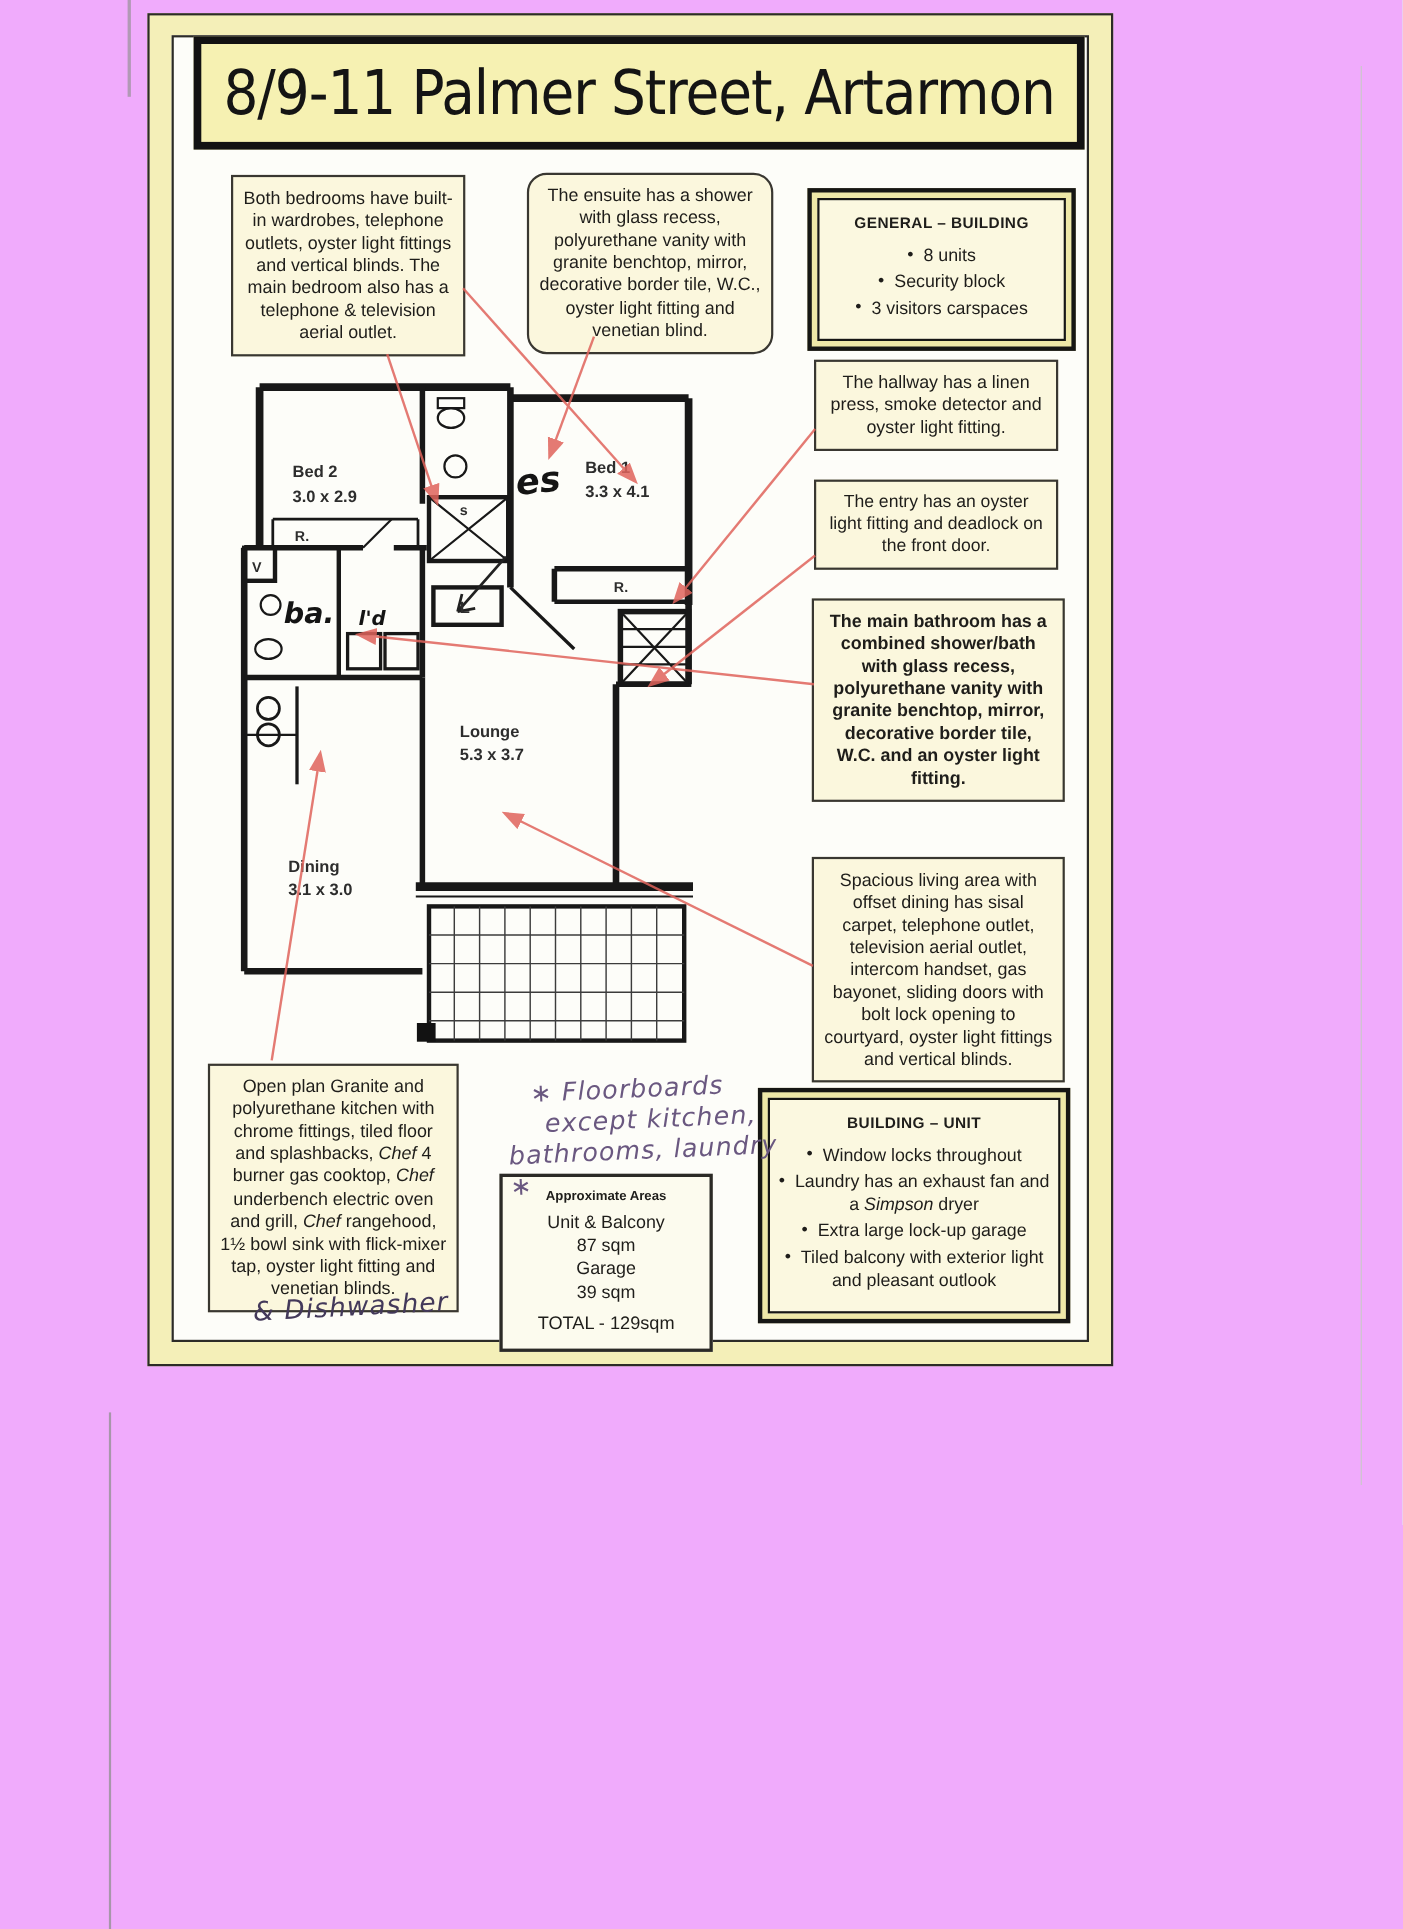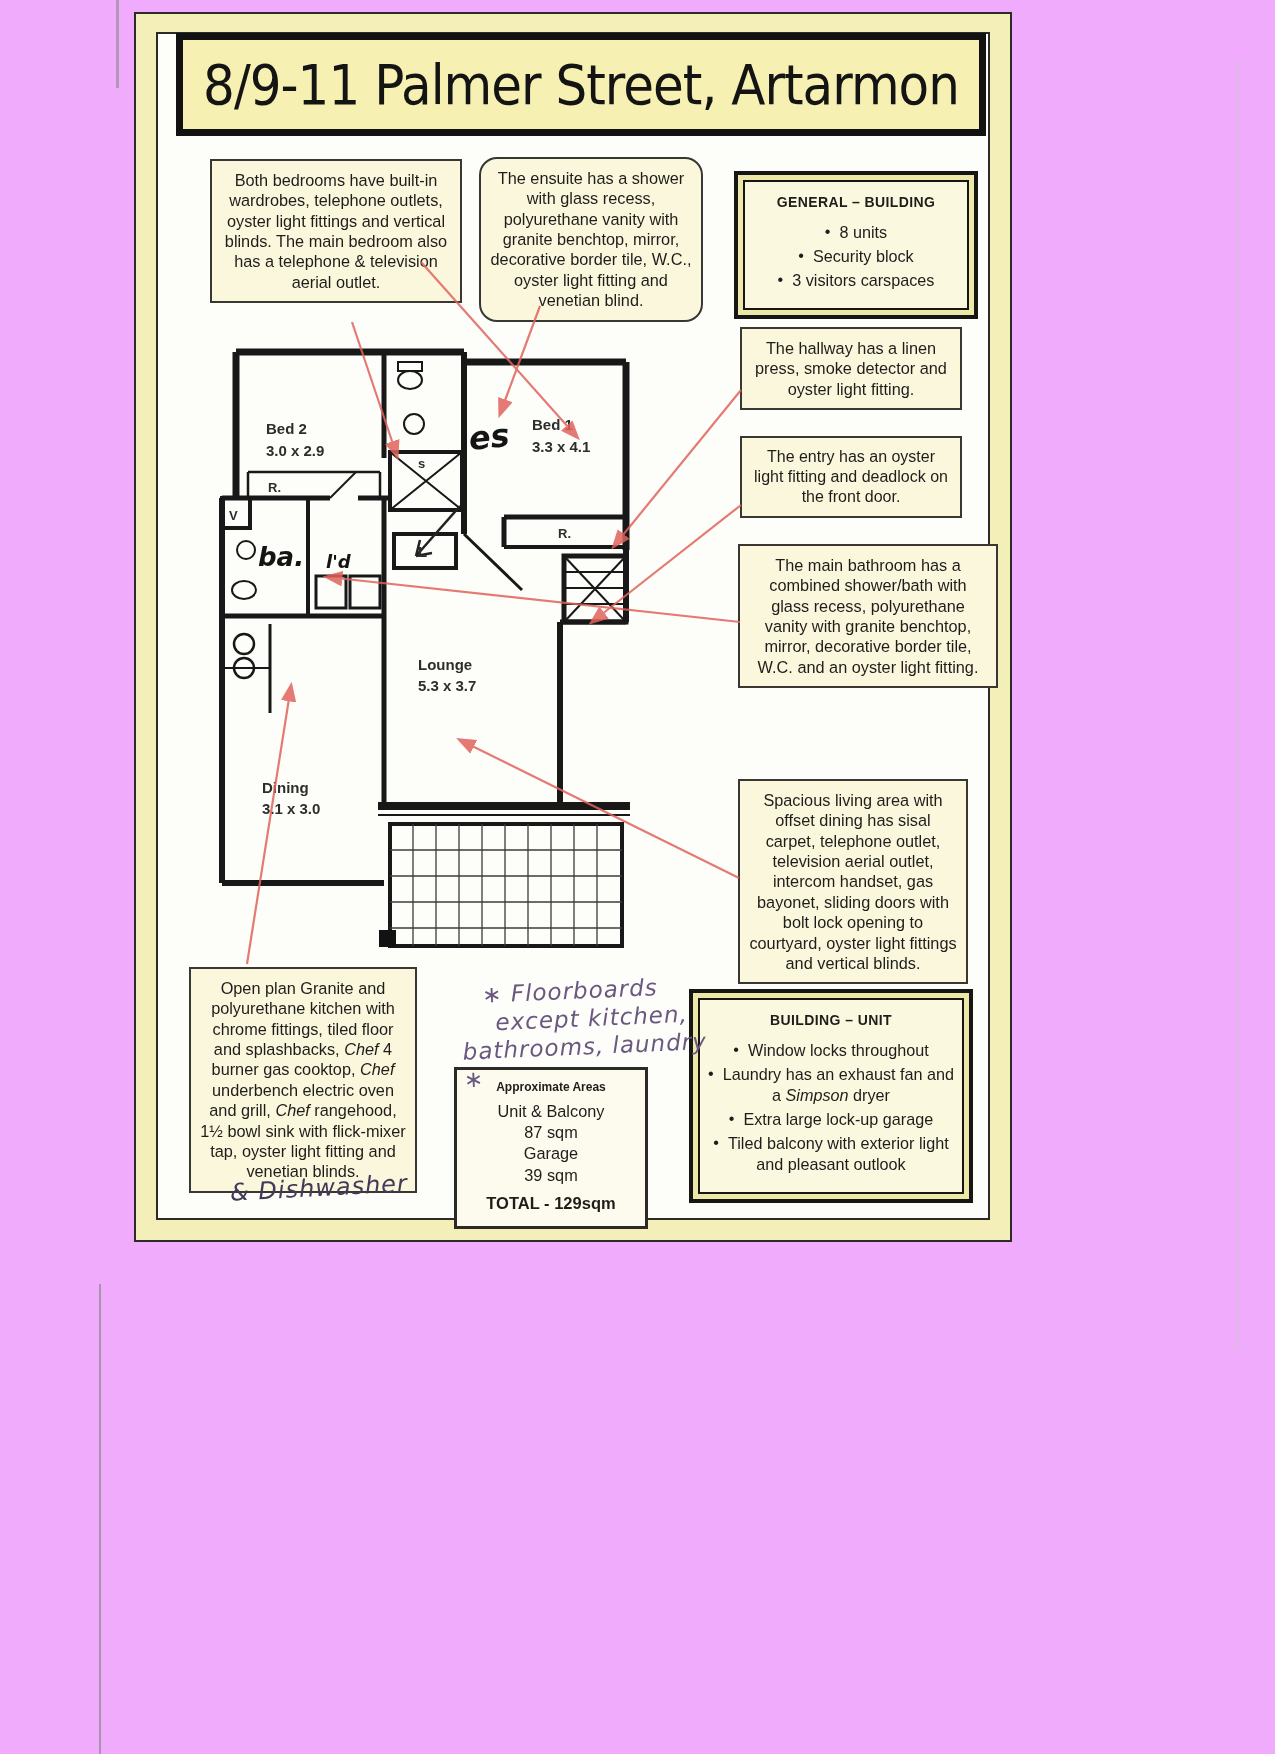--- a/index.html
+++ b/index.html
@@ -28,21 +28,21 @@
   .dbox-in{border:2px solid #161614;background:#fbf8e0;padding:10px 8px 14px;text-align:center;}
   .dbox-title{font-weight:bold;font-size:14px;letter-spacing:.4px;margin:2px 0 12px;}
   .bullets{list-style:none;margin:0;padding:0;font-size:16.2px;line-height:1.3;}
   .bullets li{margin:3px 0;}
   .bullets .b{display:inline-block;margin-right:9px;transform:translateY(-1px);}
   
   #areas-box{left:454px;top:1067px;width:194px;border:3px solid #2b2a26;background:#fcfbee;
              text-align:center;padding:10px 6px 12px;box-sizing:border-box;z-index:3;position:absolute;}
   #areas-box .hd{font-weight:bold;font-size:12px;margin-bottom:7px;}
   #areas-box .row{font-size:16.3px;line-height:1.3;}
-  #areas-box .total{margin-top:7px;font-size:16.5px;font-weight:bold;}
+  #areas-box .total{margin-top:7px;font-size:16.5px;}
   
   .hand{position:absolute;font-family:"DejaVu Sans",sans-serif;font-style:italic;color:#6a5880;z-index:6;}
   #hw-floor{left:462px;top:976px;width:260px;font-size:23px;line-height:1.22;transform:rotate(-2.5deg);letter-spacing:1px;}
   #hw-floor .l2{margin-left:34px;}
   #hw-floor .l1{margin-left:22px;}
   #hw-dish{left:230px;top:1174px;font-size:24px;color:#43395a;transform:rotate(-3deg);letter-spacing:1px;}
   
   #plan{left:212px;top:338px;z-index:2;}
   #plan .wall{stroke:#181818;fill:none;}
   #plan .lbl{font-family:"Liberation Sans",sans-serif;font-weight:bold;font-size:15px;fill:#2d2d2d;}
@@ -60,21 +60,21 @@
   <div class="scanline" style="left:99px;top:1284px;width:2px;height:470px;opacity:.75;"></div>
   <div class="scanline" style="left:1237px;top:60px;width:1px;height:1290px;background:#c9c9c6;"></div>
 
   <div id="frame-outer" class="abs"></div>
   <div id="frame-inner" class="abs"></div>
 
   <div id="banner" class="abs">
     <span class="t">8/9-11 Palmer Street, Artarmon</span>
   </div>
 
-  <div class="callout" style="left:210px;top:159px;width:252px;">
+  <div class="callout" style="left:210px;top:159px;width:213px;">
     <span>Both bedrooms have built-in wardrobes, telephone outlets, oyster light fittings and vertical blinds.  The main bedroom also has a telephone &amp; television aerial outlet.</span>
   </div>
 
   <div class="callout" style="left:479px;top:157px;width:224px;border-radius:18px;">
     <span>The ensuite has a shower with glass recess, polyurethane vanity with granite benchtop,  mirror, decorative border tile, W.C., oyster light fitting and venetian blind.</span>
   </div>
 
   <div class="dbox" style="left:734px;top:171px;width:244px;">
     <div class="dbox-in">
       <div class="dbox-title">GENERAL – BUILDING</div>
@@ -87,21 +87,21 @@
   </div>
 
   <div class="callout" style="left:740px;top:327px;width:222px;">
     <span>The hallway has a linen press, smoke detector and oyster light fitting.</span>
   </div>
 
   <div class="callout" style="left:740px;top:436px;width:222px;font-size:16px;">
     <span>The entry has an oyster light fitting and deadlock on the front door.</span>
   </div>
 
-  <div class="callout" style="left:738px;top:544px;width:260px;">
+  <div class="callout" style="left:738px;top:544px;width:230px;font-weight:bold;">
     <span>The main bathroom has a combined shower/bath with glass recess, polyurethane vanity with granite benchtop, mirror, decorative border tile, W.C. and an oyster light fitting.</span>
   </div>
 
   <div class="callout" style="left:738px;top:779px;width:230px;">
     <span>Spacious living area with offset dining has sisal carpet, telephone outlet, television aerial outlet, intercom handset, gas bayonet, sliding doors with bolt lock opening to courtyard, oyster light fittings and vertical blinds.</span>
   </div>
 
   <div class="callout" style="left:189px;top:967px;width:228px;">
     <span><span>Open plan Granite and polyurethane kitchen with chrome fittings, tiled floor and splashbacks, </span><span class="it">Chef</span><span> 4 burner gas cooktop, </span><span class="it">Chef</span><span> underbench electric oven and grill, </span><span class="it">Chef</span><span> rangehood, 1½ bowl sink with flick-mixer tap, oyster light fitting and venetian blinds.</span></span>
   </div>

